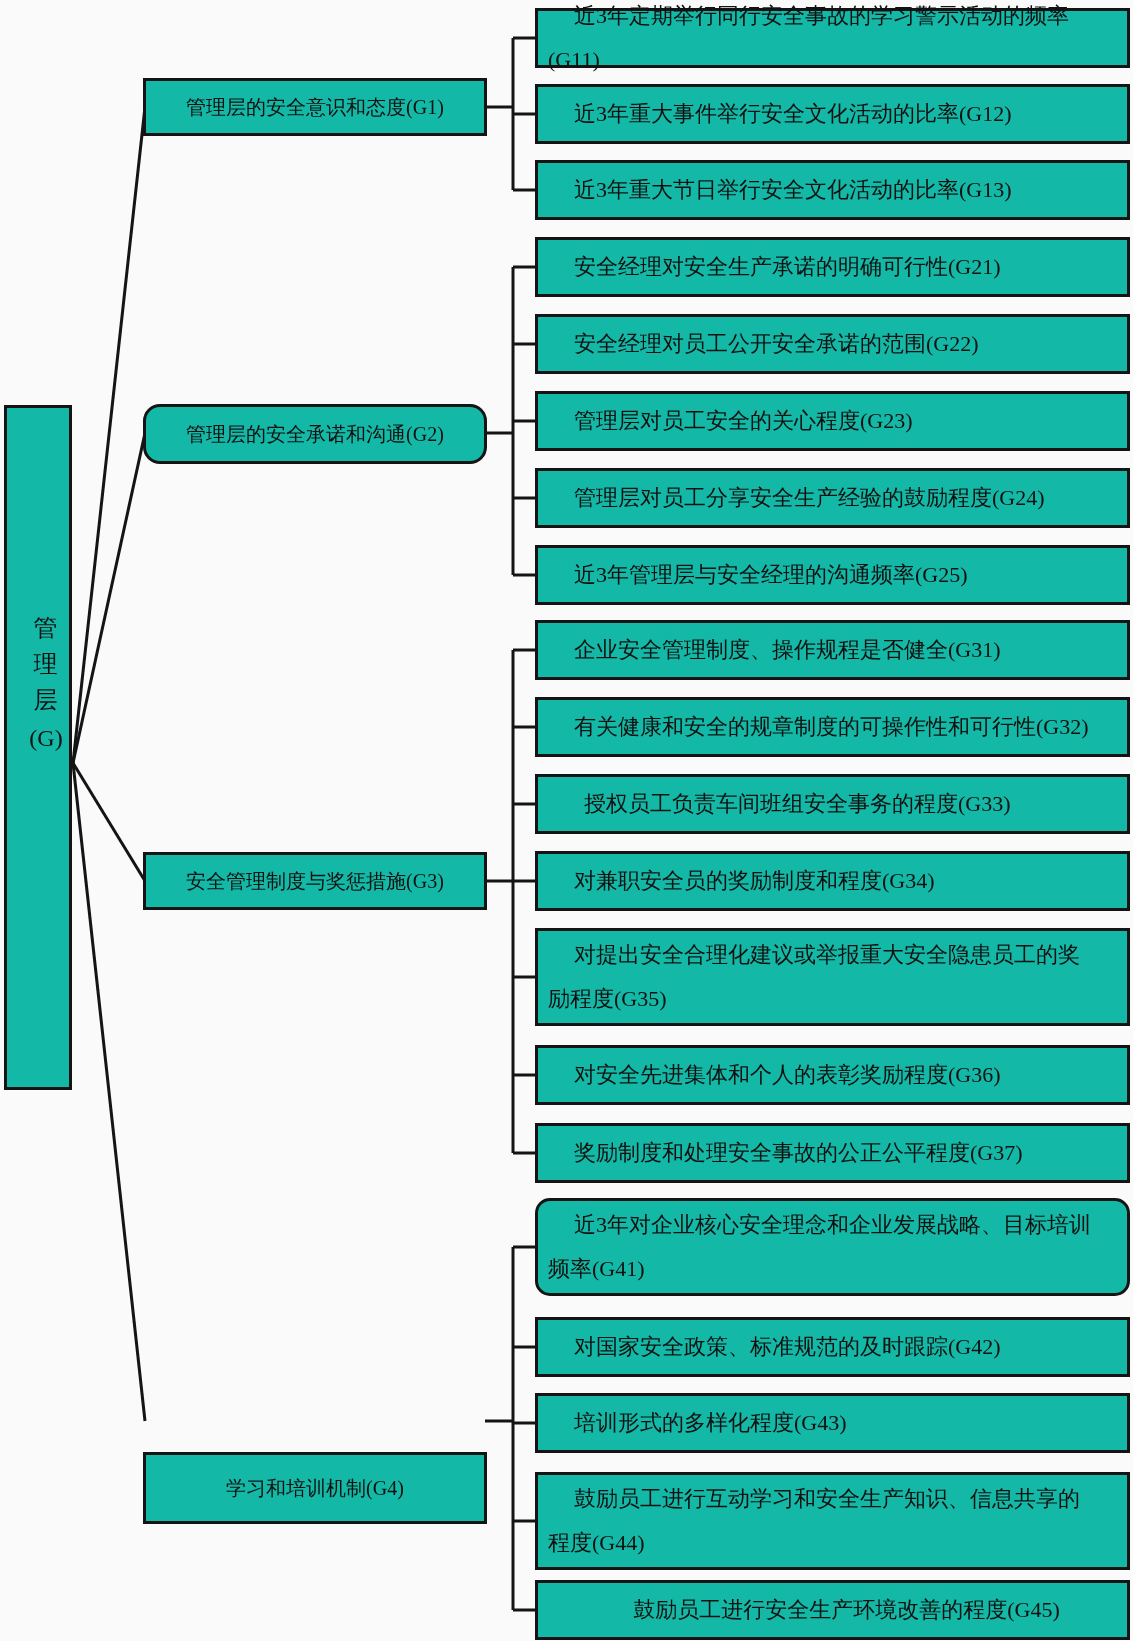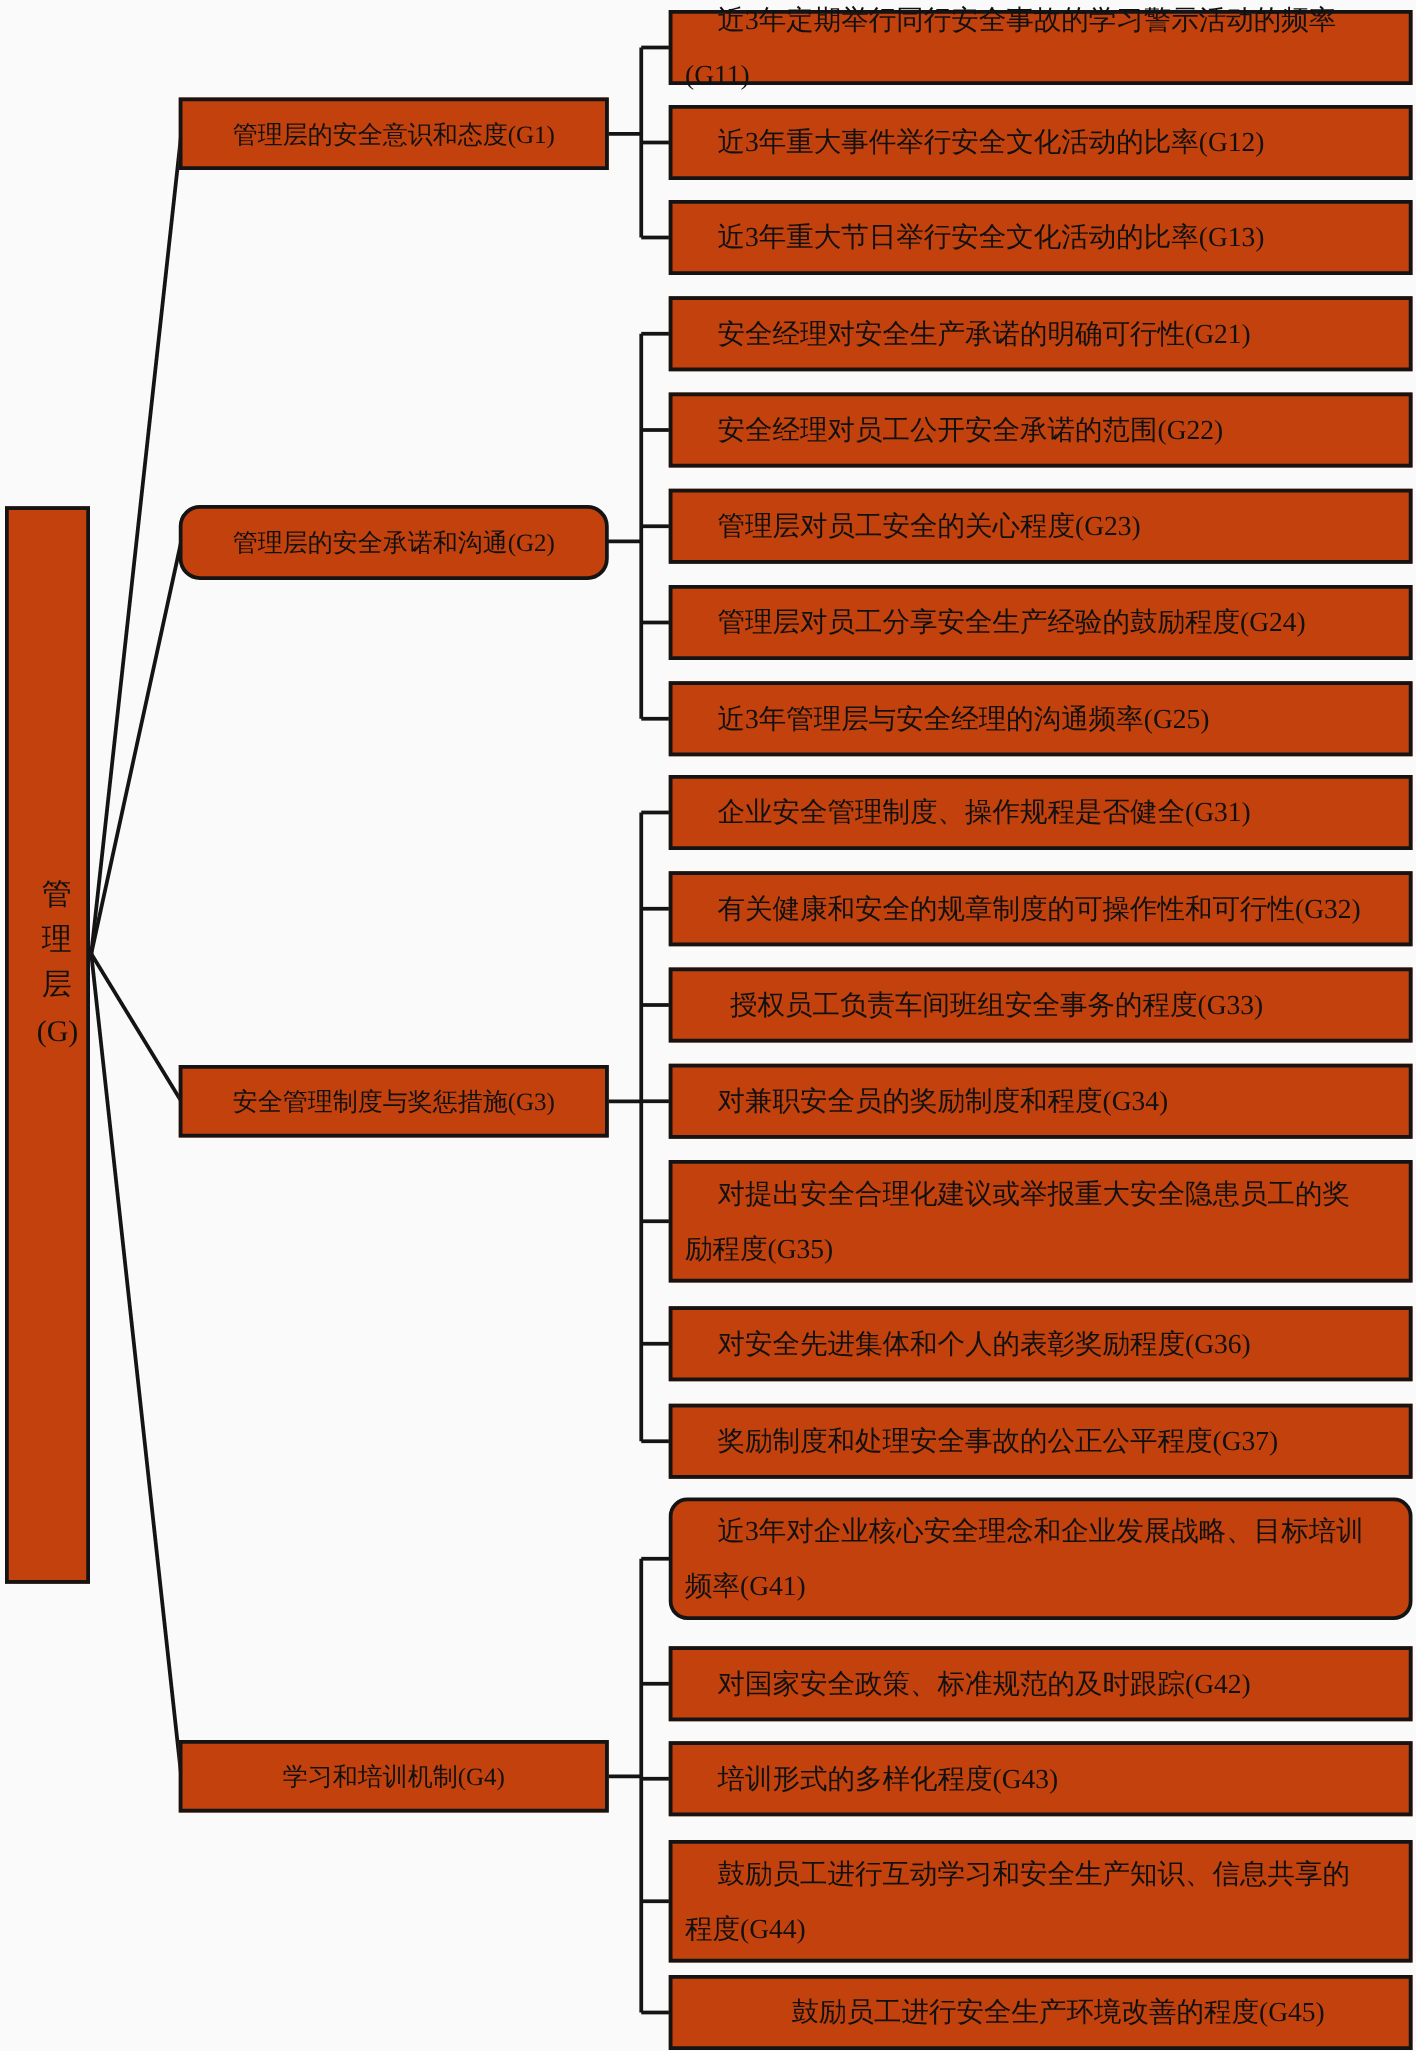--- a/index.html
+++ b/index.html
@@ -6,21 +6,21 @@
   body{
     width:1133px;height:1641px;position:relative;overflow:hidden;
     background:#fafafa;
     font-family:"Liberation Serif","DejaVu Serif",serif;
     color:#111;
   }
   #diagram{position:absolute;inset:0;}
   #wires{position:absolute;left:0;top:0;z-index:0;}
   .node{
     position:absolute;box-sizing:border-box;
-    border:3px solid #141414;background:#c2410c;
+    border:3px solid #141414;background:#14b8a6;
     display:flex;align-items:center;z-index:1;
   }
   .root-box{justify-content:center;}
   .root-label{display:flex;flex-direction:column;align-items:center;
     font-size:24px;line-height:1.5;padding-bottom:130px;}
   .root-label .stack{width:26px;word-break:break-all;text-align:center;letter-spacing:1px;}
   .root-label .code{margin-top:2px;}
   .cat{justify-content:center;font-size:20px;}
   .leaf{font-size:22px;padding:2px 8px 2px 10px;}
   .leaf .txt{white-space:pre-line;text-indent:26px;line-height:44px;}
@@ -56,21 +56,21 @@
       <line x1="513" y1="650" x2="513" y2="1153" stroke="#141414" stroke-width="3"></line>
       <line x1="73" y1="763" x2="145" y2="1421" stroke="#141414" stroke-width="3"></line>
       <line x1="485" y1="1421" x2="513" y2="1421" stroke="#141414" stroke-width="3"></line>
       <line x1="513" y1="1247" x2="537" y2="1247" stroke="#141414" stroke-width="3"></line>
       <line x1="513" y1="1347" x2="537" y2="1347" stroke="#141414" stroke-width="3"></line>
       <line x1="513" y1="1423" x2="537" y2="1423" stroke="#141414" stroke-width="3"></line>
       <line x1="513" y1="1521" x2="537" y2="1521" stroke="#141414" stroke-width="3"></line>
       <line x1="513" y1="1610" x2="537" y2="1610" stroke="#141414" stroke-width="3"></line>
       <line x1="513" y1="1247" x2="513" y2="1610" stroke="#141414" stroke-width="3"></line>
     </svg>
-<div class="node root-box" style="left: 4px; top: 405px; width: 68px; height: 862px; padding-left: 16px;">
+<div class="node root-box" style="left: 4px; top: 405px; width: 68px; height: 685px; padding-left: 16px;">
       <div class="root-label">
         <span class="stack">管理层</span>
         <span class="code">(G)</span>
       </div>
     </div>
     <div class="node cat" style="left: 143px; top: 78px; width: 344px; height: 58px;">
       <span>管理层的安全意识和态度(G1)</span>
     </div>
     <div class="node leaf" style="left: 535px; top: 8px; width: 595px; height: 60px;">
       <span class="txt">近3年定期举行同行安全事故的学习警示活动的频率(G11)</span>
@@ -117,21 +117,21 @@
     <div class="node leaf" style="left: 535px; top: 928px; width: 595px; height: 98px;">
       <span class="txt">对提出安全合理化建议或举报重大安全隐患员工的奖
 励程度(G35)</span>
     </div>
     <div class="node leaf" style="left: 535px; top: 1045px; width: 595px; height: 60px;">
       <span class="txt">对安全先进集体和个人的表彰奖励程度(G36)</span>
     </div>
     <div class="node leaf" style="left: 535px; top: 1123px; width: 595px; height: 60px;">
       <span class="txt">奖励制度和处理安全事故的公正公平程度(G37)</span>
     </div>
-    <div class="node cat" style="left: 143px; top: 1392px; width: 344px; height: 58px;">
+    <div class="node cat" style="left: 143px; top: 1452px; width: 344px; height: 72px;">
       <span>学习和培训机制(G4)</span>
     </div>
     <div class="node leaf" style="left: 535px; top: 1198px; width: 595px; height: 98px; border-radius: 15px;">
       <span class="txt">近3年对企业核心安全理念和企业发展战略、目标培训
 频率(G41)</span>
     </div>
     <div class="node leaf" style="left: 535px; top: 1317px; width: 595px; height: 60px;">
       <span class="txt">对国家安全政策、标准规范的及时跟踪(G42)</span>
     </div>
     <div class="node leaf" style="left: 535px; top: 1393px; width: 595px; height: 60px;">

